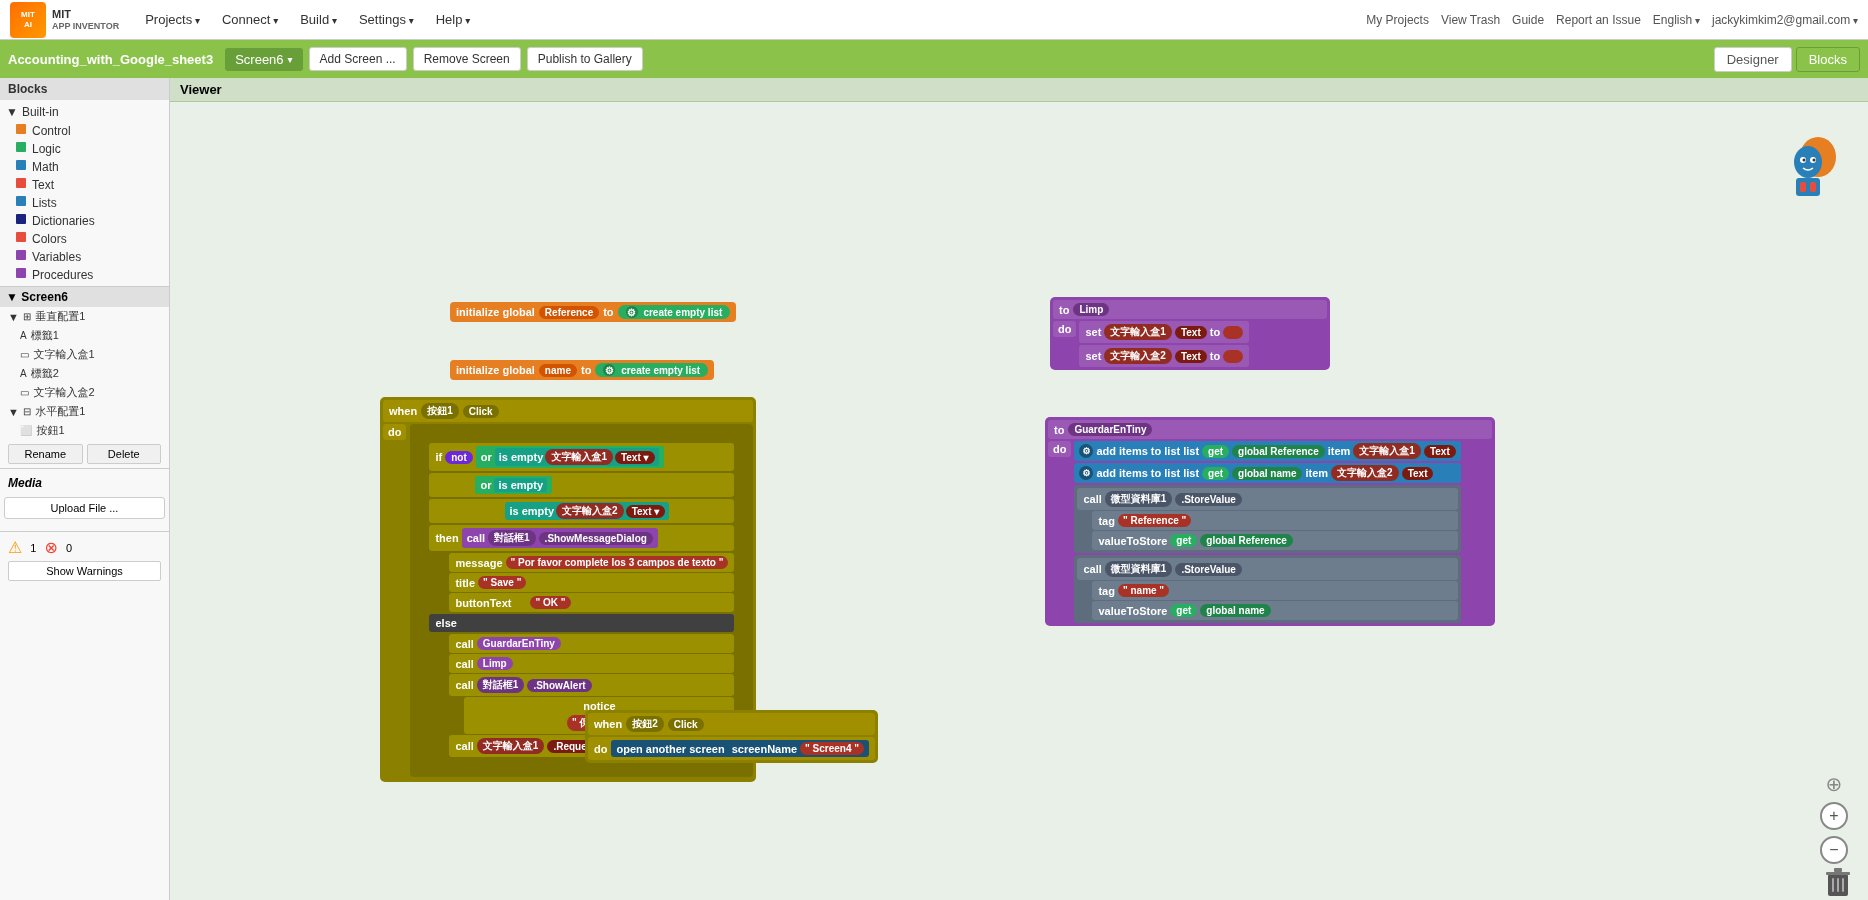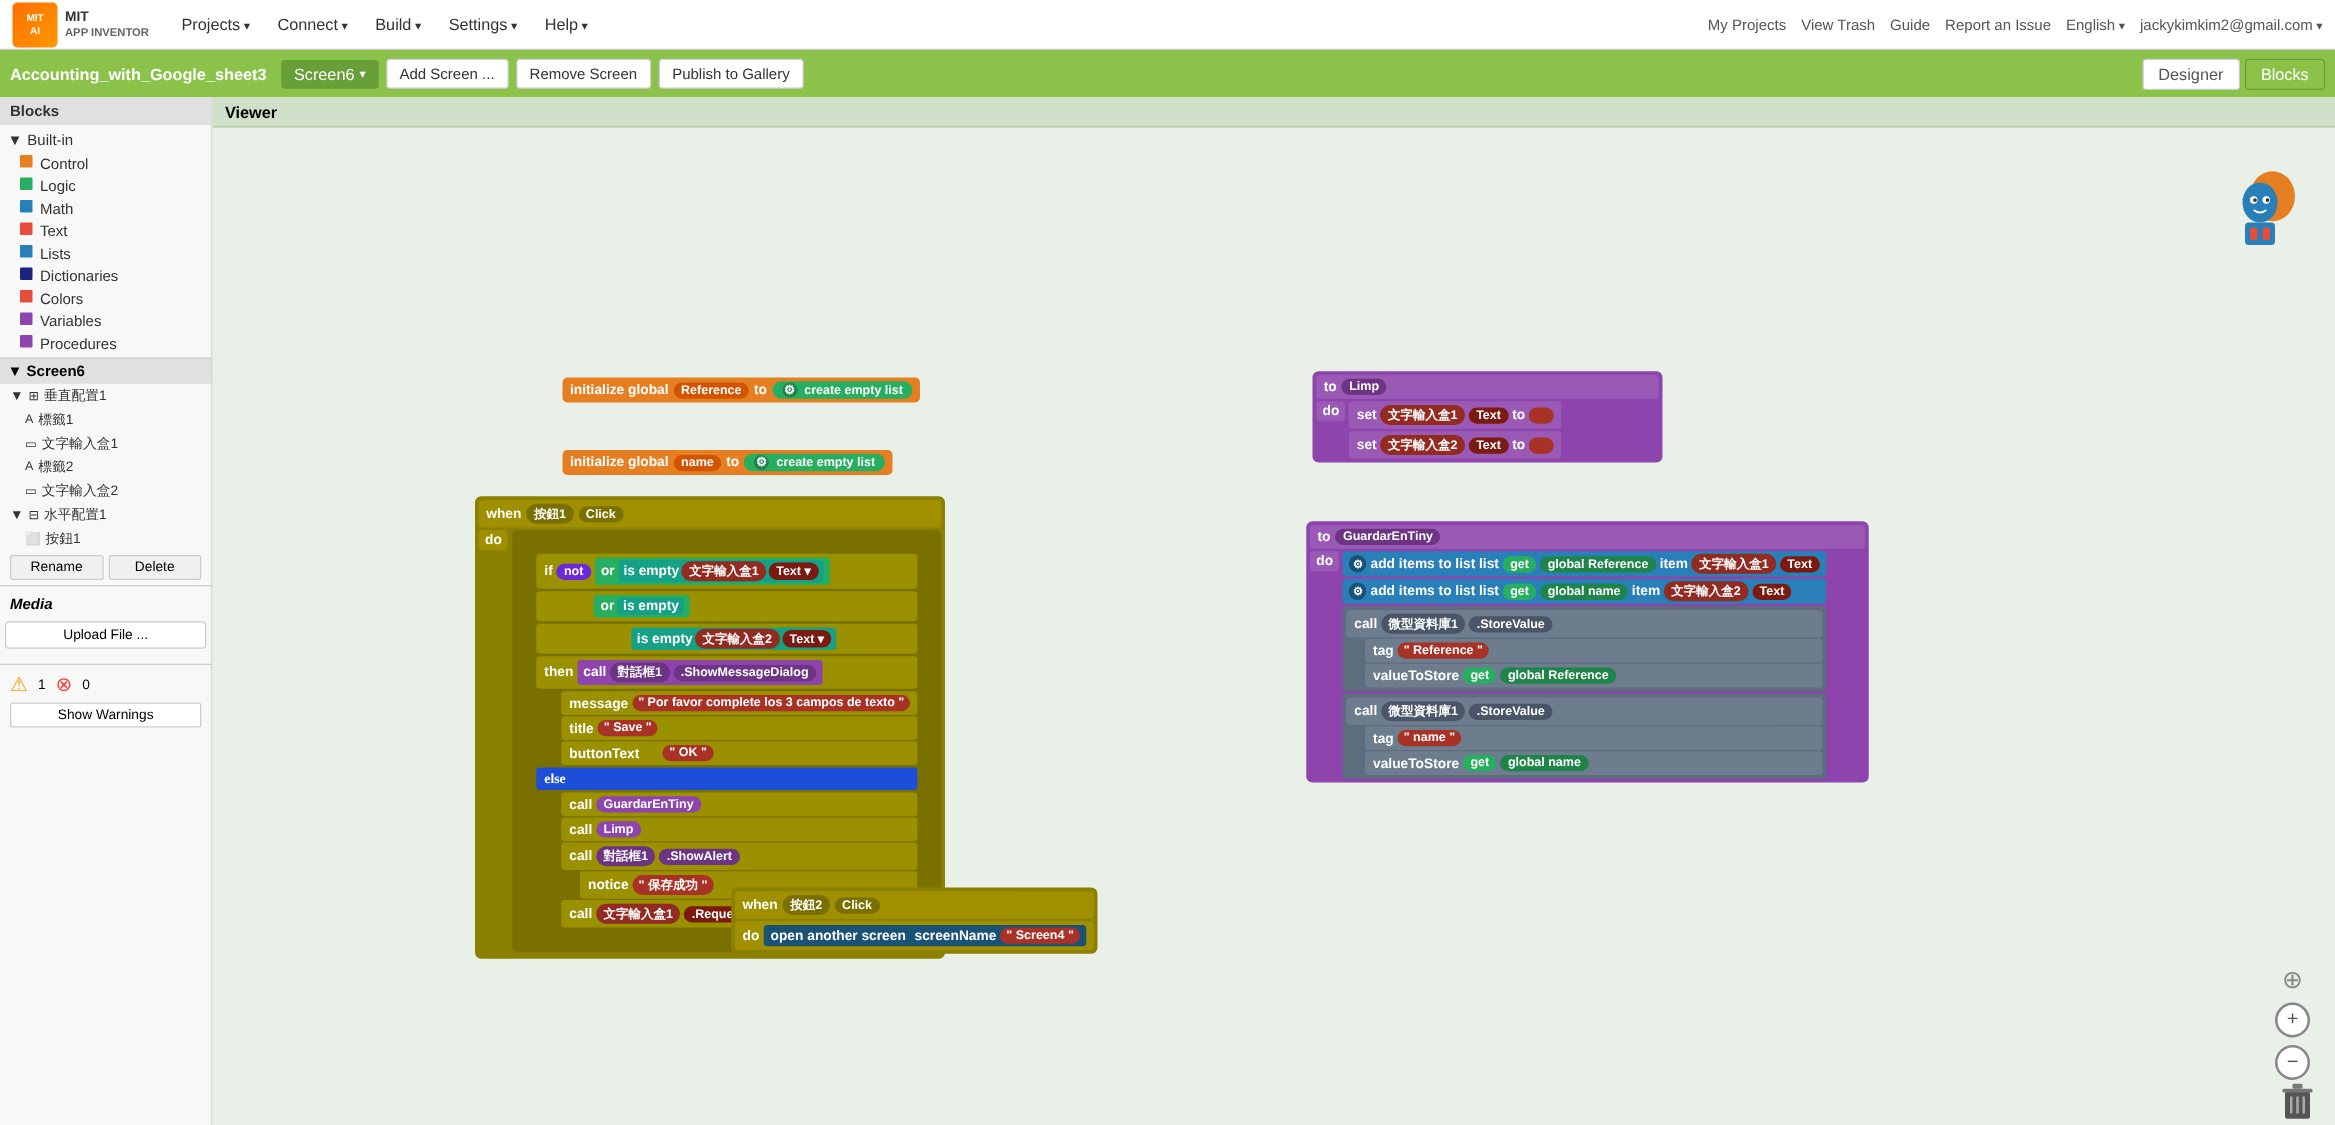--- a/index.html
+++ b/index.html
@@ -511,38 +511,38 @@
               <div class="block-row" style="background:#9a9000; gap:3px; margin-bottom:1px;">
                 <span>title</span>
                 <span class="block-string">" Save "</span>
               </div>
               <div class="block-row" style="background:#9a9000; gap:19px; margin-bottom:1px;">
                 <span>buttonText</span>
                 <span class="block-string">" OK "</span>
               </div>
             </div>
 
-            <div class="block-row" style="background:#1d4ed8; gap:3px; margin-bottom:2px; margin-top:2px;font-family:Liberation Serif, serif;">
+            <div class="block-row" style="background:#404040; gap:3px; margin-bottom:2px; margin-top:2px;">
               <span>else</span>
             </div>
             <div style="margin-left:20px;">
               <div class="block-row" style="background:#9a9000; gap:3px; margin-bottom:1px;">
                 <span>call</span>
                 <span class="block-pill" style="background:#8e44ad">GuardarEnTiny</span>
               </div>
               <div class="block-row" style="background:#9a9000; gap:3px; margin-bottom:1px;">
                 <span>call</span>
                 <span class="block-pill" style="background:#8e44ad">Limp</span>
               </div>
               <div class="block-row" style="background:#9a9000; gap:3px; margin-bottom:1px;">
                 <span>call</span>
                 <span class="block-pill" style="background:#6c3483">對話框1</span>
                 <span class="block-pill" style="background:#6c3483">.ShowAlert</span>
               </div>
-              <div class="block-row" style="background:#9a9000; gap:3px; margin-bottom:1px; margin-left:15px;">
+              <div class="block-row" style="background:#9a9000; gap:3px; margin-bottom:1px; margin-left:15px;flex-direction:column;">
                 <span>notice</span>
                 <span class="block-string">" 保存成功 "</span>
               </div>
               <div class="block-row" style="background:#9a9000; gap:3px; margin-bottom:1px;">
                 <span>call</span>
                 <span class="block-pill" style="background:#922b21">文字輸入盒1</span>
                 <span class="block-pill" style="background:#7a1a11">.RequestFocus</span>
               </div>
             </div>
           </div>

